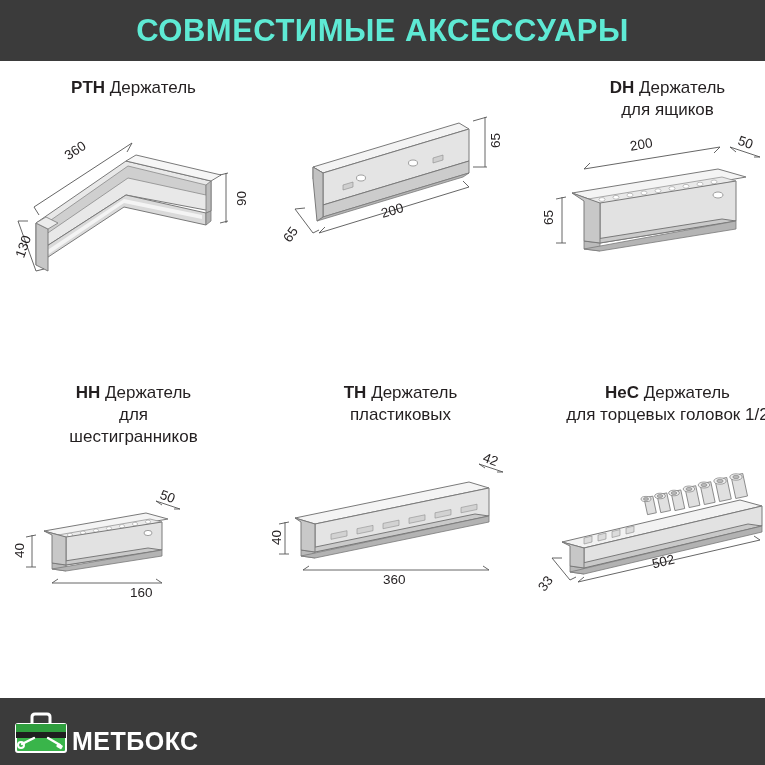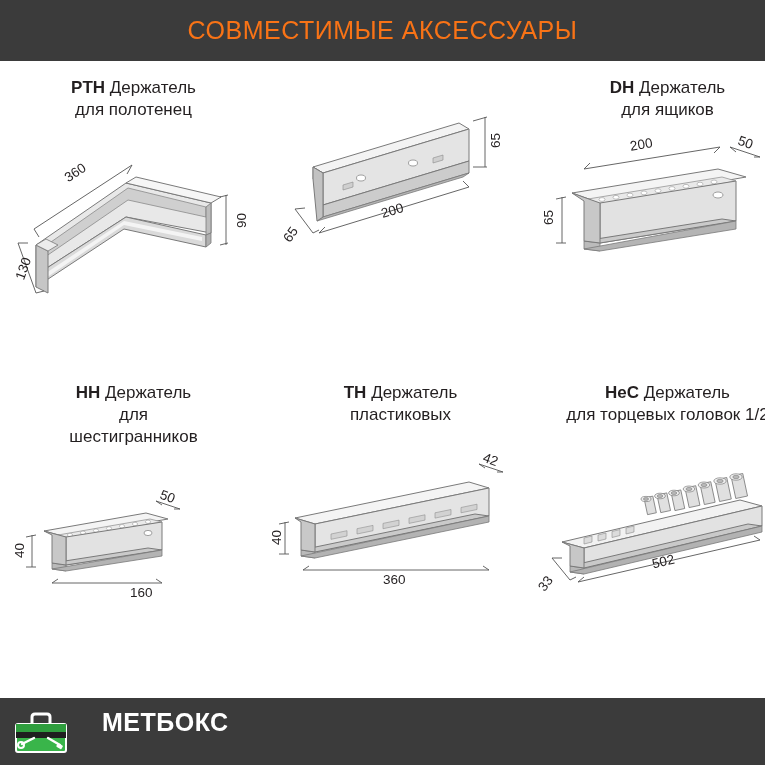--- a/index.html
+++ b/index.html
@@ -16,23 +16,23 @@
   
   .header {
     height: 64px;
     background: #3b3b3b;
     display: flex;
     align-items: center;
     justify-content: center;
     border-bottom: 3px solid #ffffff;
   }
   .header-title {
-    color: #f97316;
-    font-size: 25px;
-    font-weight: normal;
+    color: #5eead4;
+    font-size: 31px;
+    font-weight: bold;
     letter-spacing: 0.5px;
     text-transform: uppercase;
   }
 
   
   .content {
     position: absolute;
     top: 67px;
     left: 0;
     width: 765px;
@@ -81,23 +81,22 @@
     top: 695px;
     width: 765px;
     height: 70px;
     background: #3b3b3b;
     border-top: 3px solid #ffffff;
     display: flex;
     align-items: center;
   }
   .logo-wrap {
     display: flex;
-    align-items: flex-start;
+    align-items: flex-end;
     margin-left: 14px;
-    gap: 30px;
   }
   .logo-box {
     position: relative;
     width: 54px;
     height: 48px;
   }
   .logo-text {
     color: #ffffff;
     font-size: 25px;
     font-weight: bold;
@@ -113,21 +112,20 @@
   <div class="header-title">СОВМЕСТИМЫЕ АКСЕССУАРЫ</div>
 </div>
 
 <div class="content">
   <div class="grid">
 
     <div class="cell">
       <div class="cap">
         <b>PTH</b>
         <span>Держатель</span><br>
-        <span>для полотенец</span>
       </div>
       <div class="art">
         <svg width="255" height="190" viewBox="0 0 255 190">
 
           <polygon points="30,120 120,58 205,78 205,108 120,92 30,150" fill="#e8e8e8" stroke="#7a7a7a" stroke-width="1"></polygon>
 
           <polygon points="120,58 205,78 215,72 130,52" fill="#f6f6f6" stroke="#7a7a7a" stroke-width="1"></polygon>
 
           <polygon points="35,124 122,63 200,82 200,92 122,75 36,134" fill="#cfcfcf" stroke="#8a8a8a" stroke-width="0.8"></polygon>
 

